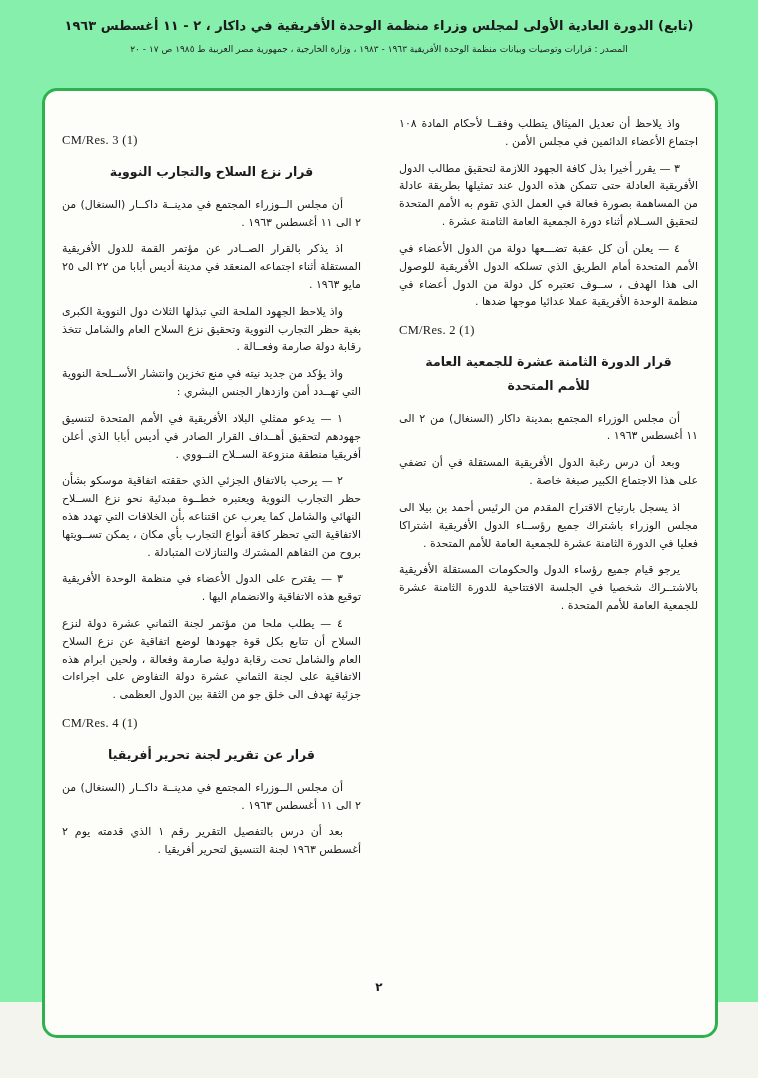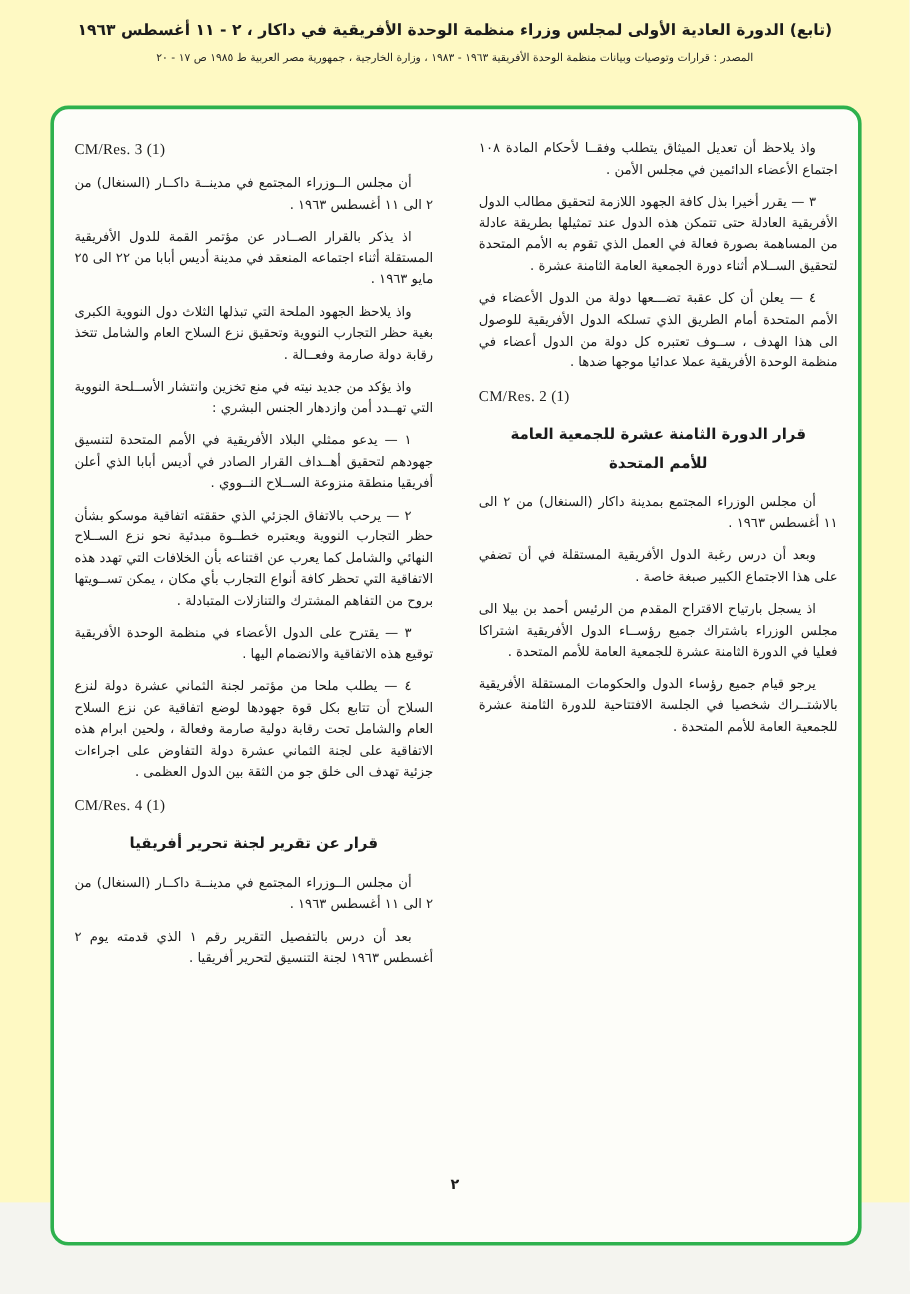--- a/index.html
+++ b/index.html
@@ -3,21 +3,21 @@
 <meta charset="utf-8">
 <style>
   html,body{margin:0;padding:0;}
   body{
     width:758px;height:1078px;overflow:hidden;
     background:#f4f4ef;
     font-family:"DejaVu Sans",sans-serif;
   }
   .page{
     position:relative;width:758px;height:1002px;
-    background:#fef9c3;color:#1b1b1b;
+    background:#86efac;color:#1b1b1b;
   }
   .header{padding-top:16px;}
   .header-title{
     direction:rtl;text-align:center;
     font-weight:bold;font-size:13px;line-height:1.5;
     padding:0 30px;
   }
   .header-source{
     direction:rtl;text-align:center;
     font-size:9px;margin-top:8px;color:#222;
@@ -39,21 +39,21 @@
     direction:rtl;text-align:justify;
     font-size:11px;line-height:1.62;
     margin:0 0 9px 0;text-indent:18px;
   }
   .res-ref{
     direction:ltr;text-align:left;
     font-family:"Liberation Serif",serif;
     font-size:12.5px;letter-spacing:.3px;
     margin:12px 0 12px 0;
   }
-  .res-ref.first{margin-top:2px;}
+  .res-ref.first{margin-top:18px;}
   .res-title{
     direction:rtl;text-align:center;
     font-weight:bold;font-size:12.5px;line-height:1.9;
     margin:8px 14px 12px 14px;
   }
   .page-number{
     position:absolute;left:0;right:0;bottom:8px;
     text-align:center;font-size:12px;font-weight:bold;
   }
 </style>
@@ -77,20 +77,21 @@
         <div class="res-ref">CM/Res. 2 (1)</div>
         <h2 class="res-title">قرار الدورة الثامنة عشرة للجمعية العامة للأمم المتحدة</h2>
         <p class="para">أن مجلس الوزراء المجتمع بمدينة داكار (السنغال) من ٢ الى ١١ أغسطس ١٩٦٣ .</p>
         <p class="para">وبعد أن درس رغبة الدول الأفريقية المستقلة في أن تضفي على هذا الاجتماع الكبير صبغة خاصة .</p>
         <p class="para">اذ يسجل بارتياح الاقتراح المقدم من الرئيس أحمد بن بيلا الى مجلس الوزراء باشتراك جميع رؤســاء الدول الأفريقية اشتراكا فعليا في الدورة الثامنة عشرة للجمعية العامة للأمم المتحدة .</p>
         <p class="para">يرجو قيام جميع رؤساء الدول والحكومات المستقلة الأفريقية بالاشتــراك شخصيا في الجلسة الافتتاحية للدورة الثامنة عشرة للجمعية العامة للأمم المتحدة .</p>
       </section>
 
       <section class="column">
         <div class="res-ref first">CM/Res. 3 (1)</div>
+        <h2 class="res-title">قرار نزع السلاح والتجارب النووية</h2>
         <p class="para">أن مجلس الــوزراء المجتمع في مدينــة داكــار (السنغال) من ٢ الى ١١ أغسطس ١٩٦٣ .</p>
         <p class="para">اذ يذكر بالقرار الصــادر عن مؤتمر القمة للدول الأفريقية المستقلة أثناء اجتماعه المنعقد في مدينة أديس أبابا من ٢٢ الى ٢٥ مايو ١٩٦٣ .</p>
         <p class="para">واذ يلاحظ الجهود الملحة التي تبذلها الثلاث دول النووية الكبرى بغية حظر التجارب النووية وتحقيق نزع السلاح العام والشامل تتخذ رقابة دولة صارمة وفعــالة .</p>
         <p class="para">واذ يؤكد من جديد نيته في منع تخزين وانتشار الأســلحة النووية التي تهــدد أمن وازدهار الجنس البشري :</p>
         <p class="para">١ — يدعو ممثلي البلاد الأفريقية في الأمم المتحدة لتنسيق جهودهم لتحقيق أهــداف القرار الصادر في أديس أبابا الذي أعلن أفريقيا منطقة منزوعة الســلاح النــووي .</p>
         <p class="para">٢ — يرحب بالاتفاق الجزئي الذي حققته اتفاقية موسكو بشأن حظر التجارب النووية ويعتبره خطــوة مبدئية نحو نزع الســلاح النهائي والشامل كما يعرب عن اقتناعه بأن الخلافات التي تهدد هذه الاتفاقية التي تحظر كافة أنواع التجارب بأي مكان ، يمكن تســويتها بروح من التفاهم المشترك والتنازلات المتبادلة .</p>
         <p class="para">٣ — يقترح على الدول الأعضاء في منظمة الوحدة الأفريقية توقيع هذه الاتفاقية والانضمام اليها .</p>
         <p class="para">٤ — يطلب ملحا من مؤتمر لجنة الثماني عشرة دولة لنزع السلاح أن تتابع بكل قوة جهودها لوضع اتفاقية عن نزع السلاح العام والشامل تحت رقابة دولية صارمة وفعالة ، ولحين ابرام هذه الاتفاقية على لجنة الثماني عشرة دولة التفاوض على اجراءات جزئية تهدف الى خلق جو من الثقة بين الدول العظمى .</p>
         <div class="res-ref">CM/Res. 4 (1)</div>
         <h2 class="res-title">قرار عن تقرير لجنة تحرير أفريقيا</h2>

